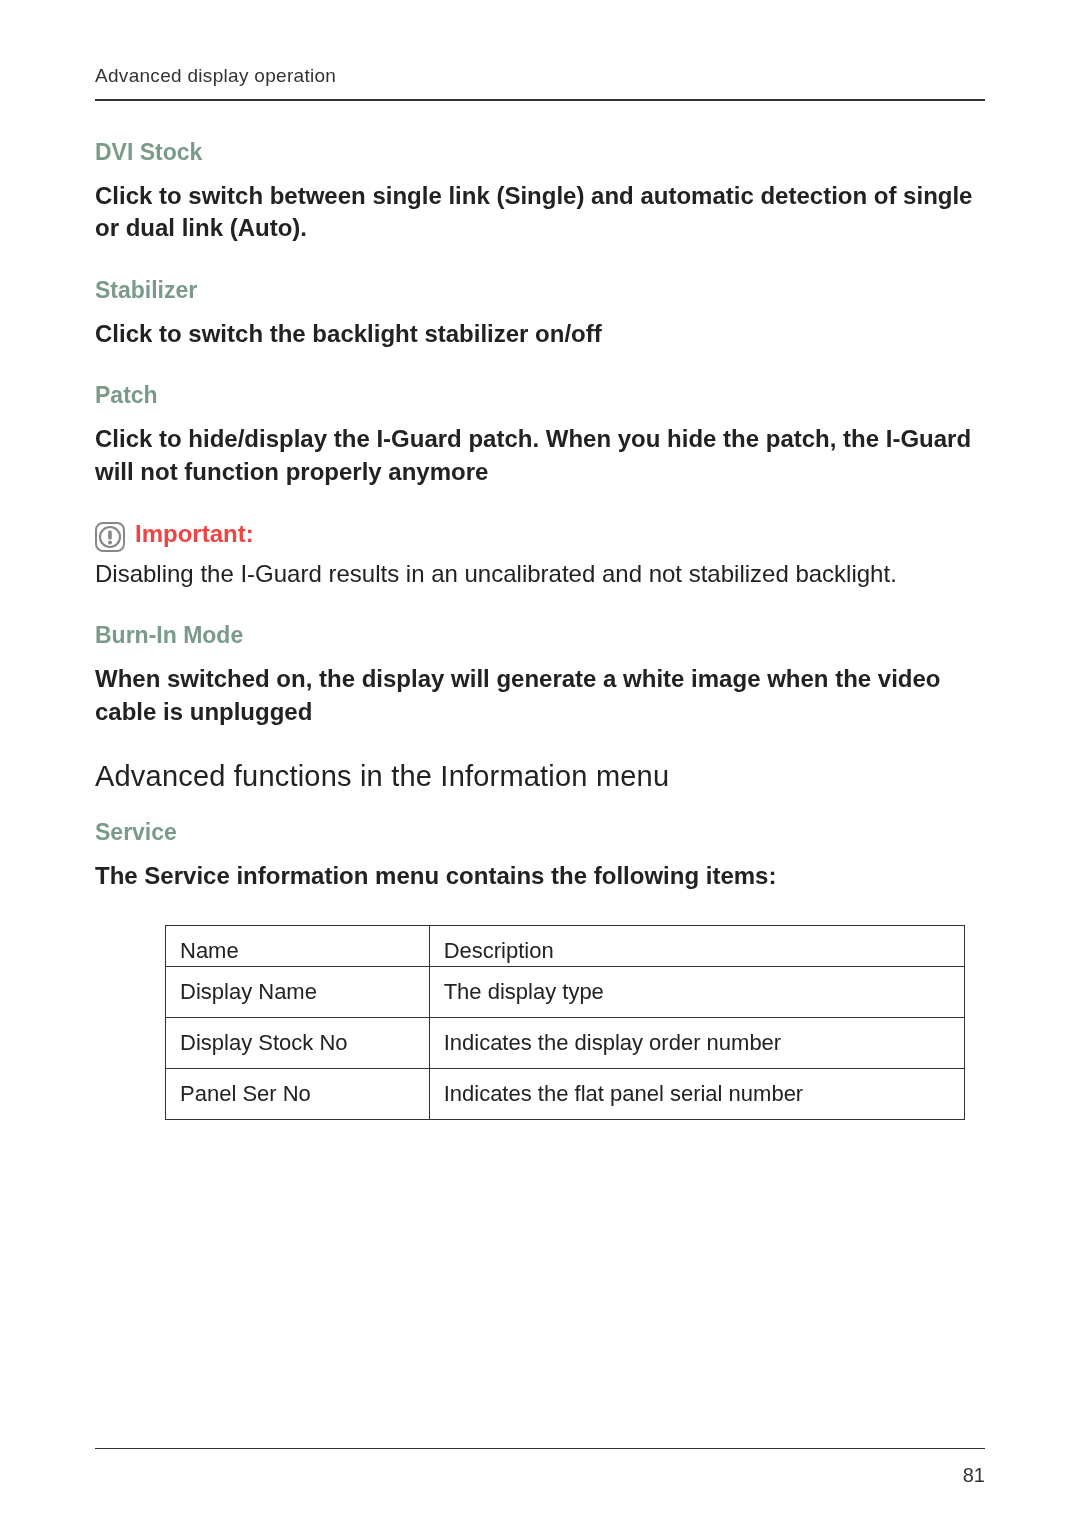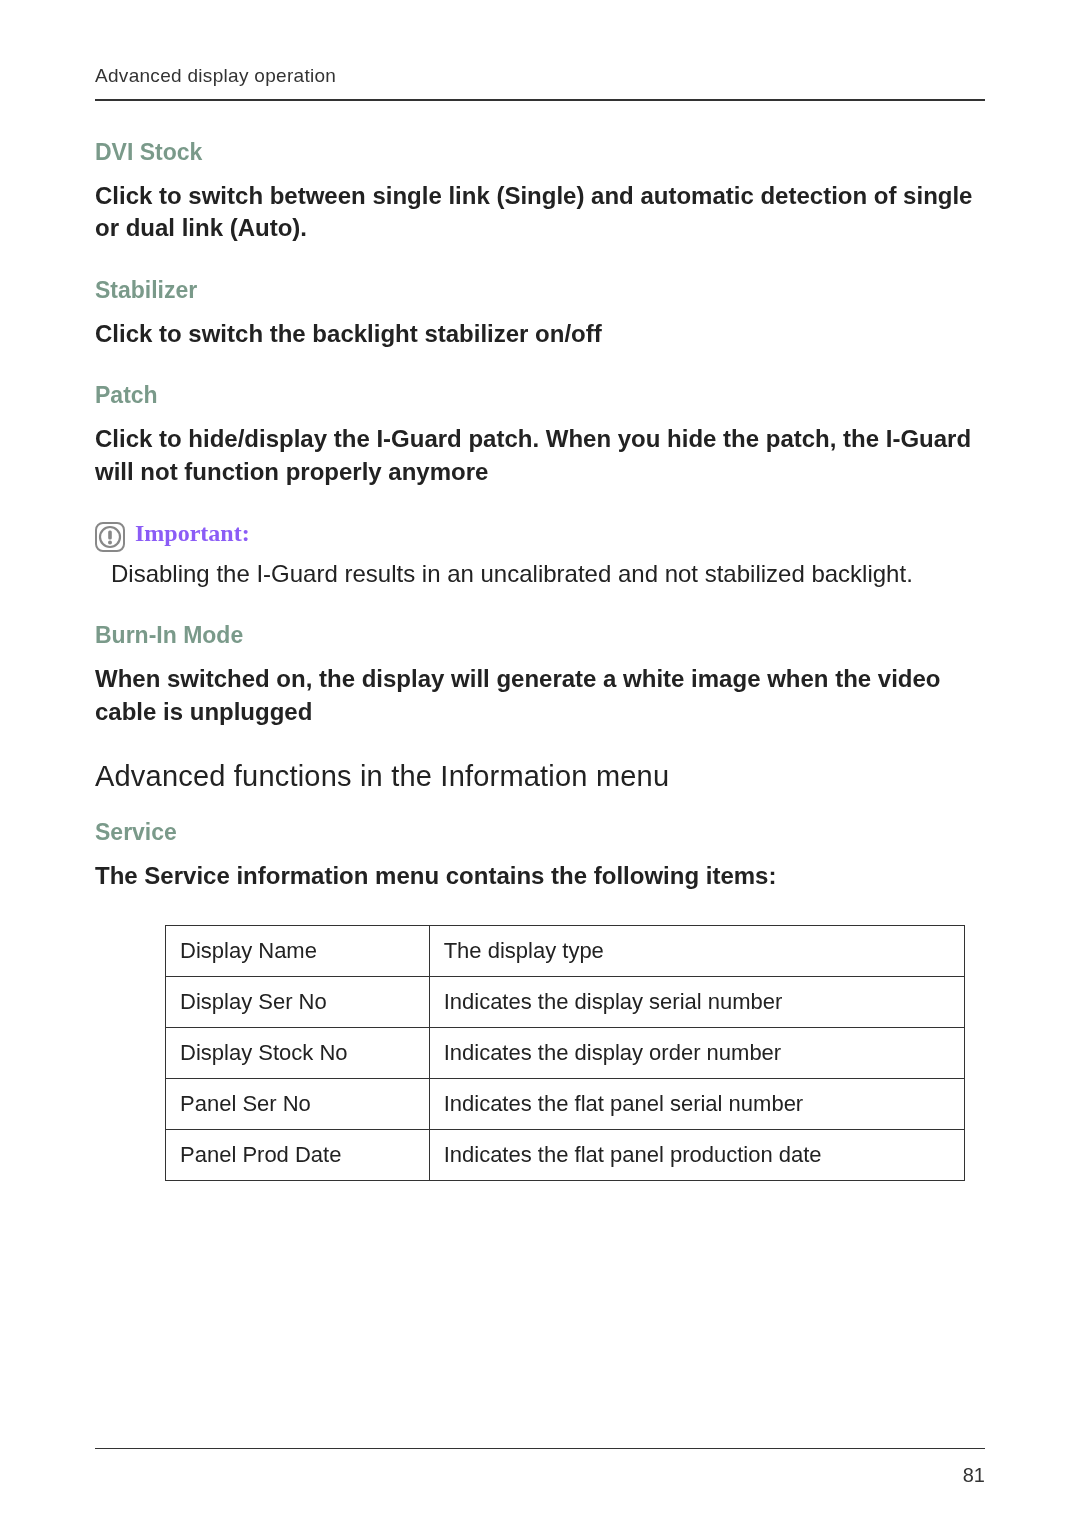--- a/index.html
+++ b/index.html
@@ -60,31 +60,31 @@
     .important-icon {
       width: 30px;
       height: 30px;
       flex-shrink: 0;
       margin-top: 2px;
     }
     
     .important-label {
       font-size: 24px;
       font-weight: bold;
-      font-family: Liberation Serif, serif;
-      color: #8b5cf6;
+      font-family: Liberation Sans, sans-serif;
+      color: #ef4444;
       text-align: right;
     }
     
     .important-body {
       font-size: 24px;
       line-height: 1.35;
       color: #222;
       margin-bottom: 32px;
-      margin-left: 16px;
+      margin-left: 0px;
       font-family: Arial, Helvetica, sans-serif;
     }
     
     .subsection-title {
       font-size: 29px;
       color: #222;
       margin-bottom: 26px;
       margin-top: 8px;
       font-family: Arial, Helvetica, sans-serif;
       font-weight: normal;
@@ -178,38 +178,34 @@
 <div class="body-text">When switched on, the display will generate a white image when the video cable is unplugged</div>
 
 <div class="subsection-title">Advanced functions in the Information menu</div>
 
 <div class="section-heading">Service</div>
 <div class="body-text">The Service information menu contains the following items:</div>
 
 <div class="table-wrap">
   <table>
     <tbody>
+        <tr class="thead-row">
+      <th class="col-name double-border-cell">Name</th>
+      <th class="double-border-cell">Description</th>
+    </tr>
     <tr>
       <td class="col-name">Display Name</td>
       <td>The display type</td>
     </tr>
     <tr>
-      <td class="col-name">Display Ser No</td>
-      <td>Indicates the display serial number</td>
-    </tr>
-    <tr>
       <td class="col-name">Display Stock No</td>
       <td>Indicates the display order number</td>
     </tr>
     <tr>
       <td class="col-name">Panel Ser No</td>
       <td>Indicates the flat panel serial number</td>
     </tr>
-    <tr>
-      <td class="col-name">Panel Prod Date</td>
-      <td>Indicates the flat panel production date</td>
-    </tr>
   </tbody>
     </table>
 </div>
 
 <hr class="footer-rule">
 <div class="page-number">81</div>
 
 </body></html>

